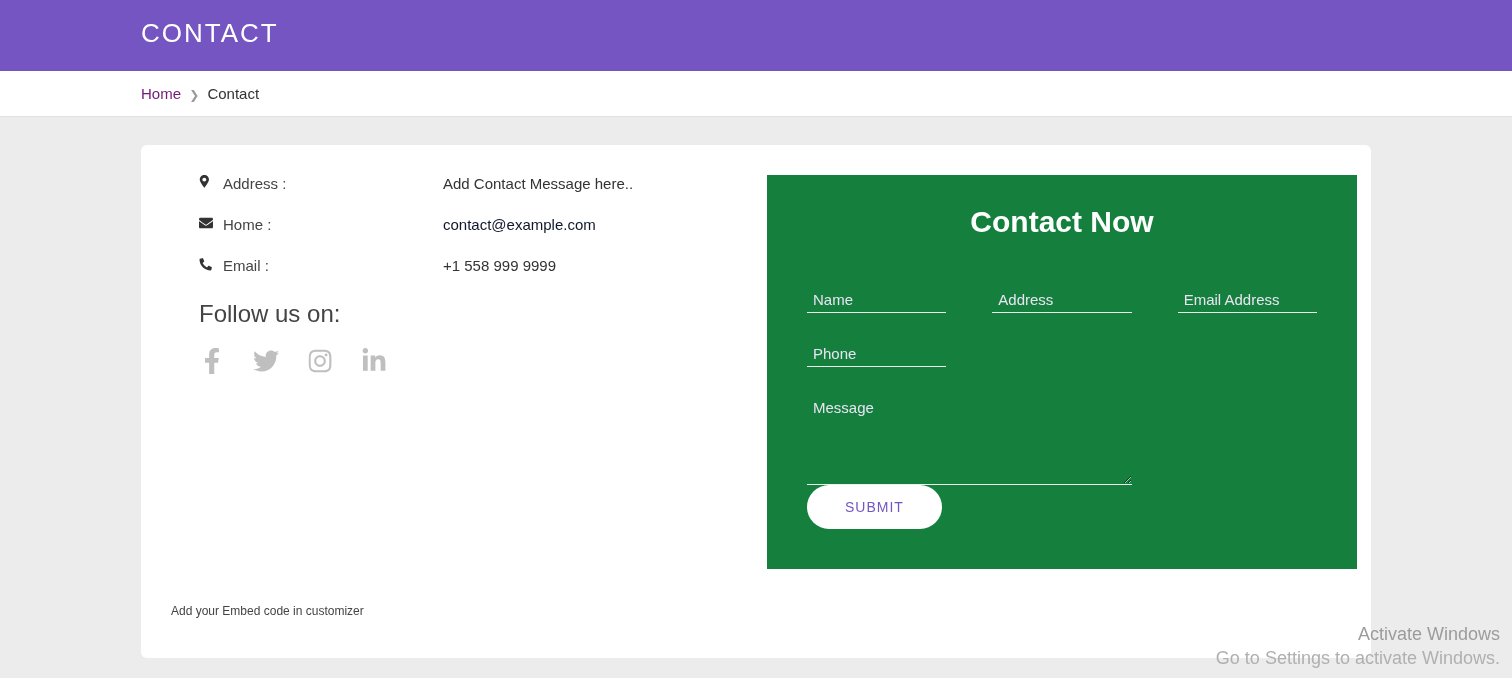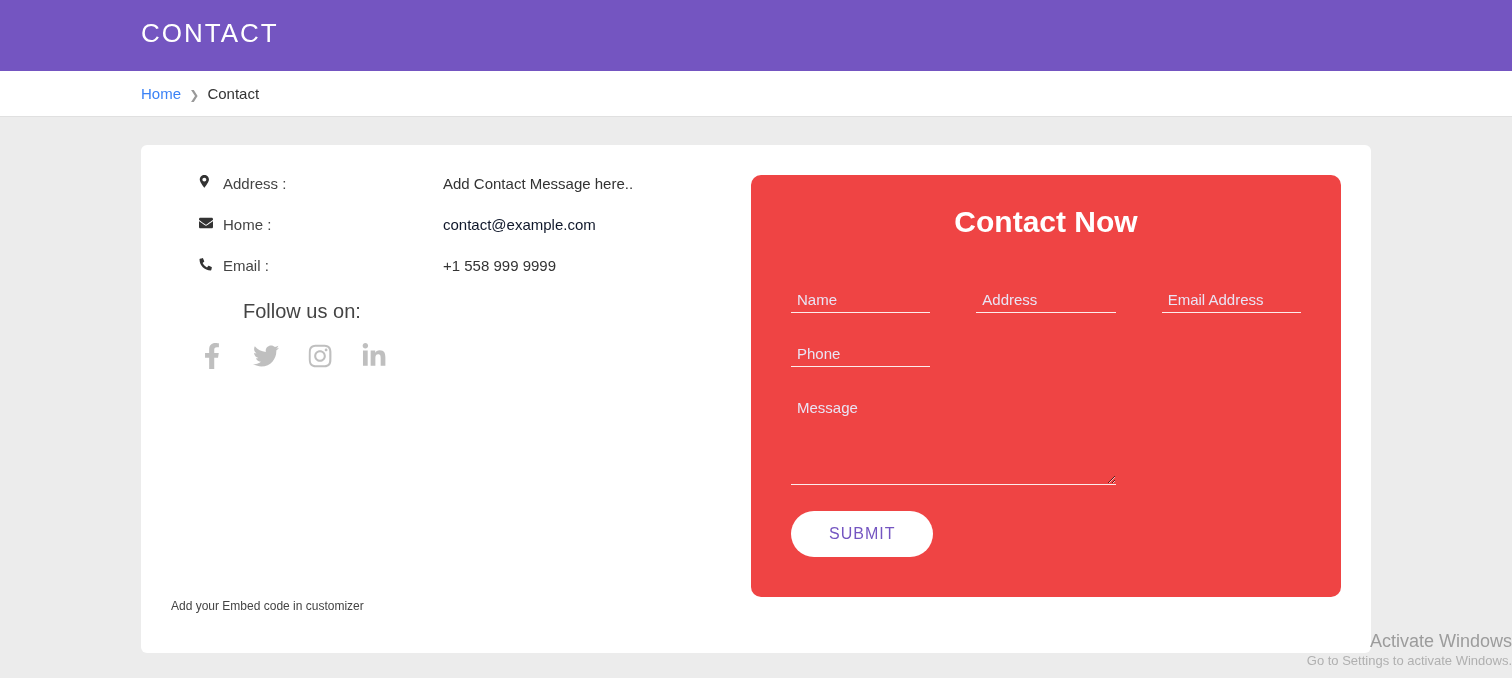--- a/index.html
+++ b/index.html
@@ -6,87 +6,86 @@
   body { font-family: Arial, Helvetica, sans-serif; background: #ececec; color: #333; }
   .header-bar {
     background: #7455c1;
     color: #fff;
     padding: 18px 0 22px 0;
   }
   .container { max-width: 1290px; margin: 0 auto; padding: 0 30px; }
   .header-title { font-size: 26px; letter-spacing: 2px; font-weight: 500; }
   .breadcrumb-wrap { background: #fff; border-bottom: 1px solid #e0e0e0; }
   .breadcrumb { padding: 14px 0; font-size: 15px; color: #333; }
-  .breadcrumb a { color: #3b82f6; text-decoration: none; }
+  .breadcrumb a { color: #701a75; text-decoration: none; }
   .breadcrumb .sep { margin: 0 4px; font-size: 12px; color: #999; }
   .main-area { padding: 28px 0 40px 0; }
   .card {
     background: #fff;
     border-radius: 6px;
-    padding: 30px 30px 40px 30px;
+    padding: 30px 14px 40px 30px;
     display: flex;
     gap: 24px;
     position: relative;
   }
   .left-col { flex: 1; padding-left: 28px; }
   .info-row { display: flex; align-items: center; margin-bottom: 24px; font-size: 15px; color: #444; }
   .info-icon { width: 24px; color: #333; font-size: 15px; }
   .info-label { width: 220px; }
   .info-value { color: #333; }
   .info-value a { color: #0f172a; text-decoration: none; }
-  .follow-heading { font-size: 20px; color: #444; margin-top: 26px; margin-bottom: 20px; font-weight: 400; margin-left: 44px; }
+  .follow-heading { font-size: 24px; color: #444; margin-top: 26px; margin-bottom: 20px; font-weight: 400; }
   .social-icons { display: flex; gap: 28px; align-items: center; }
   .social-icons span { color: #bfbfbf; cursor: pointer; display: inline-flex; }
   .social-icons svg { width: 26px; height: 26px; fill: #bfbfbf; }
   .embed-note { margin-top: 230px; font-size: 12px; color: #444; margin-left: -28px; }
   .right-col { width: 590px; }
   .form-card {
-    background: #ef4444;
-    border-radius: 10px;
+    background: #15803d;
+    border-radius: 0;
     padding: 30px 40px 40px 40px;
     color: #fff;
   }
   .form-title { text-align: center; font-size: 30px; font-weight: 700; margin-bottom: 48px; font-family: Verdana, sans-serif; }
   .form-grid { display: grid; grid-template-columns: 1fr 1fr 1fr; column-gap: 46px; row-gap: 28px; }
   .form-grid input, .form-grid textarea {
     width: 100%;
     background: transparent;
     border: none;
     border-bottom: 1px solid rgba(255,255,255,0.9);
     color: #fff;
     font-size: 15px;
     padding: 4px 6px;
     outline: none;
     font-family: inherit;
   }
   .form-grid textarea { grid-column: 1 / span 2; height: 90px; resize: vertical; }
   .form-grid input::placeholder, .form-grid textarea::placeholder { color: #e9e4f4; opacity: 1; }
   .submit-btn {
-    margin-top: 26px;
     background: #fff;
     color: #7455c1;
     border: none;
     border-radius: 30px;
     padding: 14px 38px;
-    font-size: 16px;
+    font-size: 14px;
     letter-spacing: 1px;
     cursor: pointer;
   }
   .watermark {
     position: fixed;
-    right: 0;
+    right: 12px;
     bottom: 8px;
     text-align: right;
     color: #9c9c9c;
     font-size: 18px;
     font-family: "Segoe UI", sans-serif;
     line-height: 1.3;
     pointer-events: none;
   }
-  .watermark .sub { font-size: 13px; color: #b0b0b0; }
+  .watermark .sub { font-size: 18px; color: #b0b0b0; }
 </style>
 </head>
 <body>
 
 <div class="header-bar">
   <div class="container">
     <div class="header-title">CONTACT</div>
   </div>
 </div>
 

